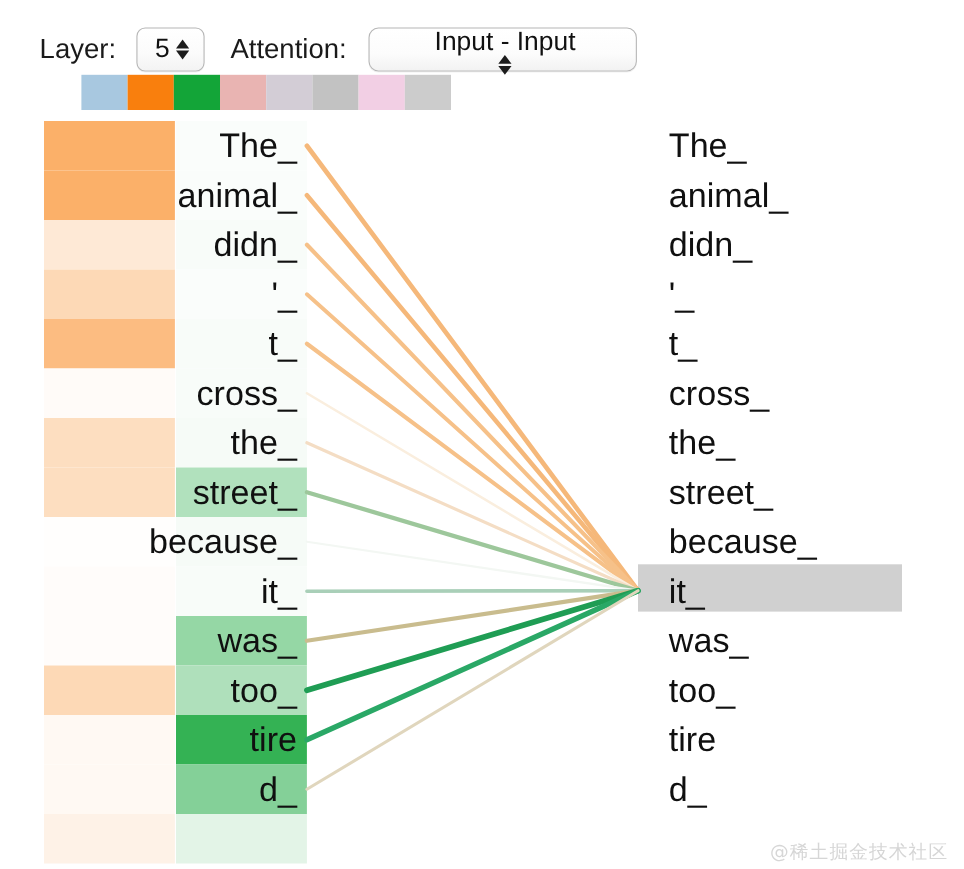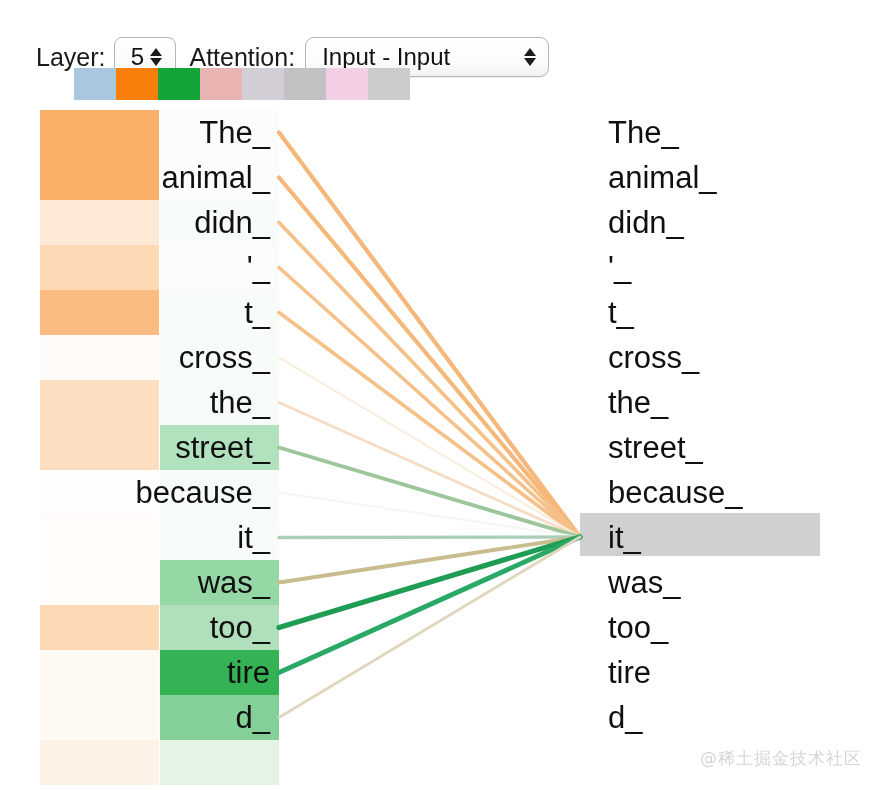--- a/index.html
+++ b/index.html
@@ -14,25 +14,25 @@
     position: relative;
     overflow: hidden;
     font-family: "Liberation Sans", "DejaVu Sans", sans-serif;
     -webkit-font-smoothing: antialiased;
   }
 
   
   #toolbar {
     position: absolute;
     left: 36px;
-    top: 36px;
+    top: 24px;
     height: 42px;
     display: flex;
     align-items: center;
-    gap: 0px;
+    gap: 10px;
   }
   .tb-label {
     font-size: 25px;
     color: #1a1a1a;
     line-height: 1;
     letter-spacing: 0px;
     white-space: nowrap;
   }
 
   
@@ -83,20 +83,21 @@
     box-sizing: border-box;
     width: 244px;
     height: 40px;
     margin-left: 10px;
     border: 1px solid #b6b6b6;
     border-radius: 9px;
     background: linear-gradient(#ffffff, #fcfcfc 60%, #f2f2f2);
     box-shadow: 0 1px 0 rgba(0,0,0,0.06);
     padding: 0 12px 0 16px;
     justify-content: space-between;
+    flex-direction: column;
   }
   .select-value {
     font-size: 24px;
     color: #111;
     line-height: 1;
     white-space: nowrap;
   }
 
   
   #swatches {
@@ -170,21 +171,21 @@
     top: 0;
     width: 876px;
     height: 790px;
     pointer-events: none;
   }
 
   
   #watermark {
     position: absolute;
     right: 14px;
-    bottom: 20px;
+    bottom: 4px;
     font-size: 17px;
     color: #d6d6d6;
     font-family: "DejaVu Sans", sans-serif;
     letter-spacing: 1px;
     user-select: none;
   }
 </style>
 </head>
 <body>
 

